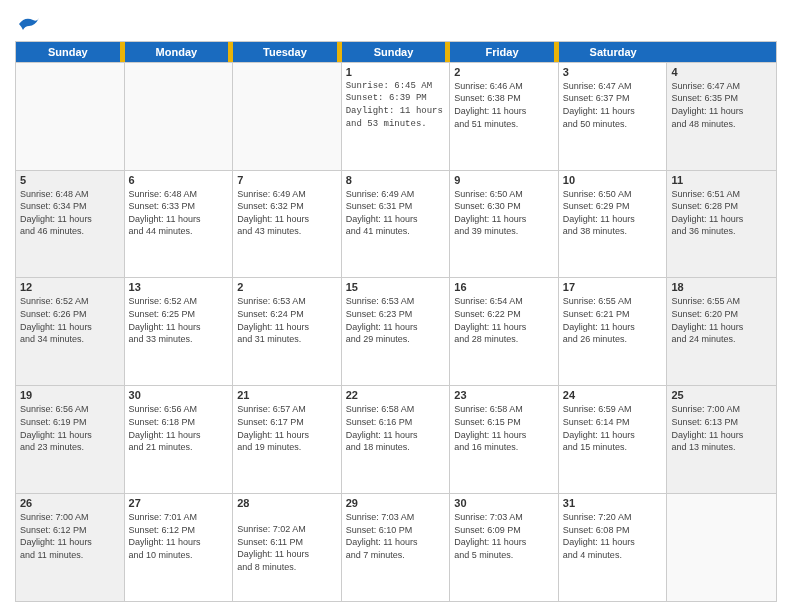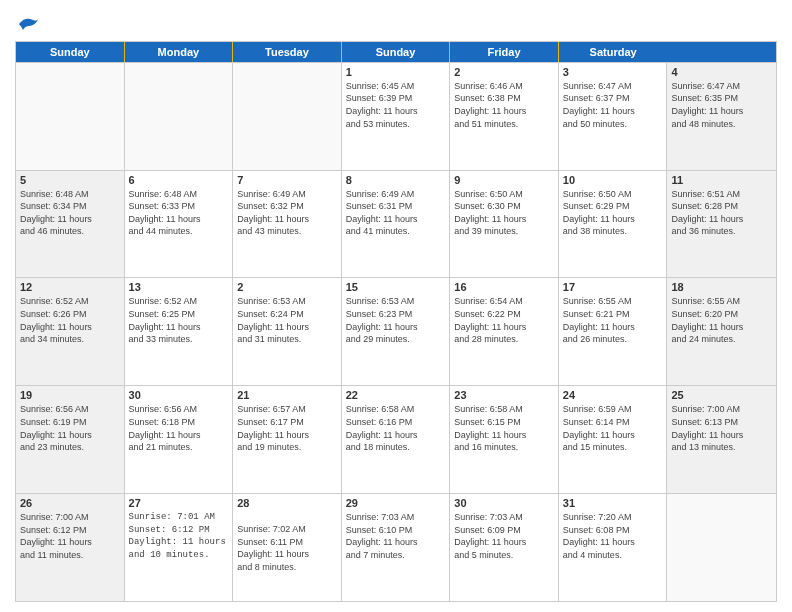--- a/index.html
+++ b/index.html
@@ -65,21 +65,21 @@
       display: grid;
       grid-template-columns: repeat(7, 1fr);
       background: #1a6bbf;
     }
     .cal-header-cell {
       color: #fff;
       font-size: 11px;
       font-weight: bold;
       text-align: center;
       padding: 4px 2px;
-      border-right: 1px solid #eab308;
+      border-right: 5px solid #eab308;
     }
     .cal-header-cell:last-child { border-right: none; }
     .cal-body {
       flex: 1;
       display: flex;
       flex-direction: column;
     }
     .cal-week {
       display: grid;
       grid-template-columns: repeat(7, 1fr);
@@ -144,21 +144,21 @@
         <div class="cal-header-cell">Friday</div>
         <div class="cal-header-cell">Saturday</div>
       </div>
     <div class="cal-body">
     <div class="cal-week">
           <div class="cal-cell empty"></div>
           <div class="cal-cell empty"></div>
           <div class="cal-cell empty"></div>
           <div class="cal-cell">
             <div class="day-num">1</div>
-            <div class="day-info" style="white-space: pre-line;">Sunrise: 6:45 AM
+            <div class="day-info" style="white-space: pre-line; font-family: Liberation Mono, monospace;">Sunrise: 6:45 AM
 Sunset: 6:39 PM
 Daylight: 11 hours
 and 53 minutes.</div>
           </div>
           <div class="cal-cell">
             <div class="day-num">2</div>
             <div class="day-info" style="white-space: pre-line;">Sunrise: 6:46 AM
 Sunset: 6:38 PM
 Daylight: 11 hours
 and 51 minutes.</div>
@@ -334,21 +334,21 @@
         <div class="cal-week">
           <div class="cal-cell shaded">
             <div class="day-num">26</div>
             <div class="day-info" style="white-space: pre-line;">Sunrise: 7:00 AM
 Sunset: 6:12 PM
 Daylight: 11 hours
 and 11 minutes.</div>
           </div>
           <div class="cal-cell">
             <div class="day-num">27</div>
-            <div class="day-info" style="white-space: pre-line; font-family: Liberation Mono, monospace;">Sunrise: 7:01 AM
+            <div class="day-info" style="white-space: pre-line;">Sunrise: 7:01 AM
 Sunset: 6:12 PM
 Daylight: 11 hours
 and 10 minutes.</div>
           </div>
           <div class="cal-cell">
             <div class="day-num">28</div>
             <div class="day-info" style="white-space: pre-line; margin-top: 12px;">Sunrise: 7:02 AM
 Sunset: 6:11 PM
 Daylight: 11 hours
 and 8 minutes.</div>

